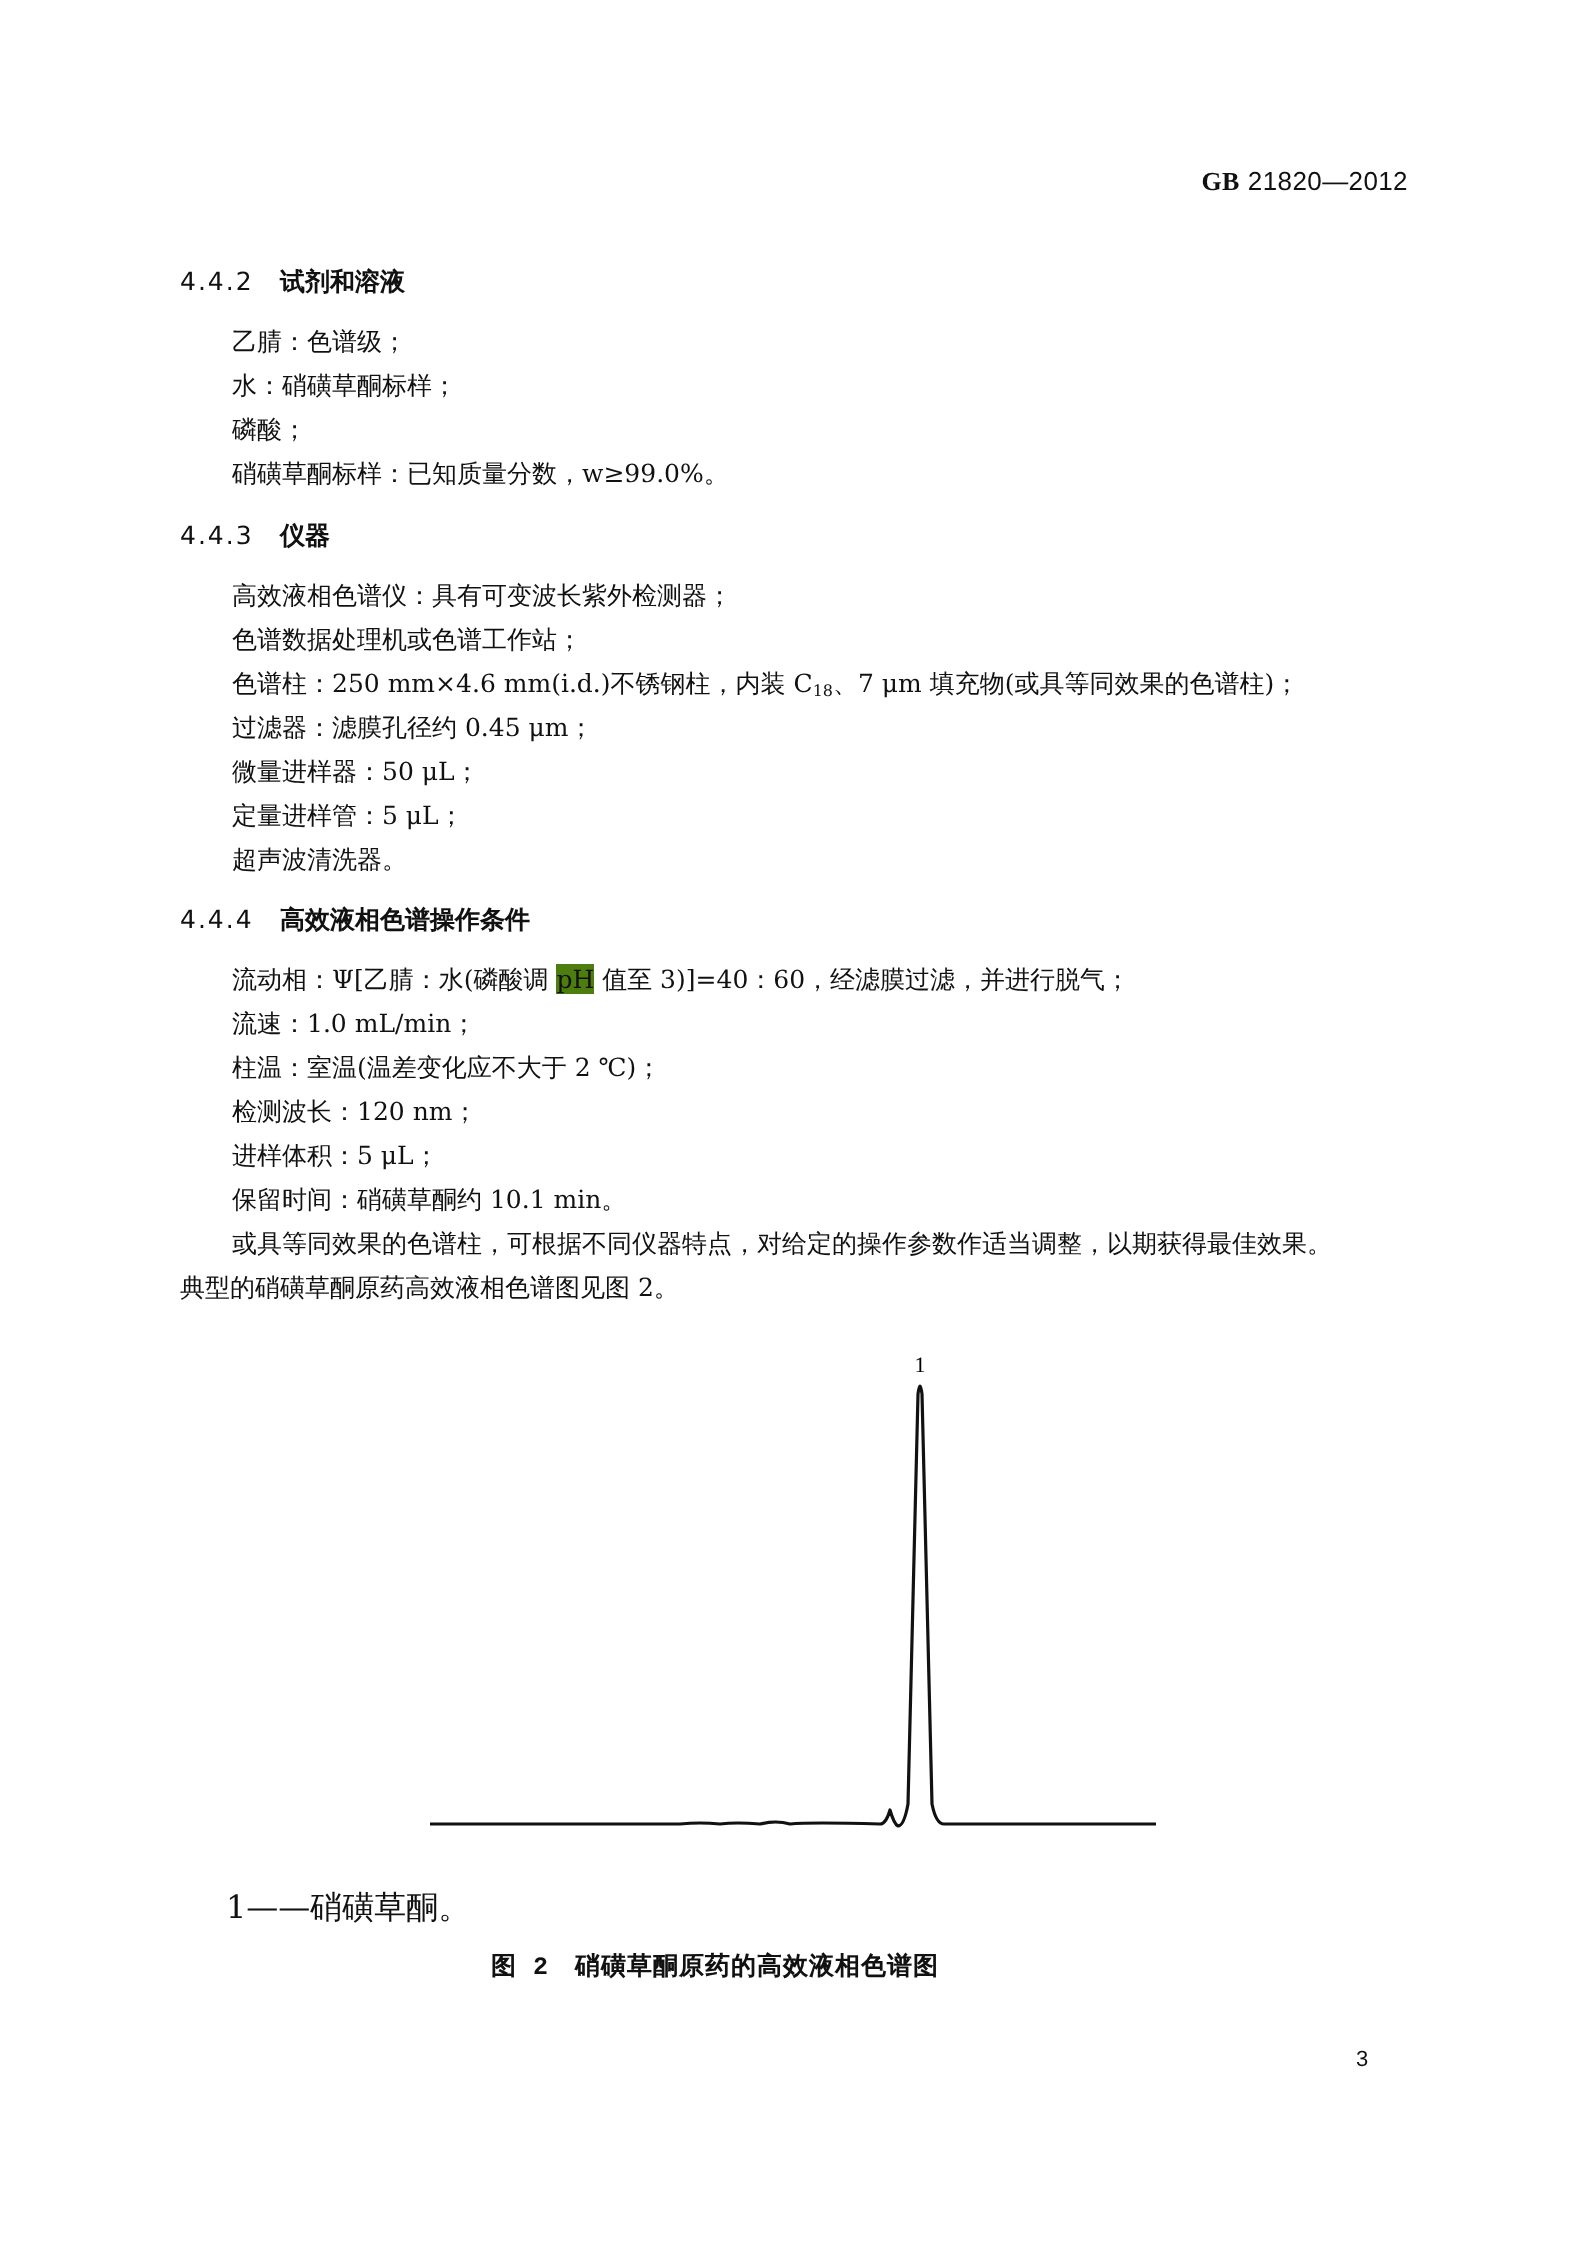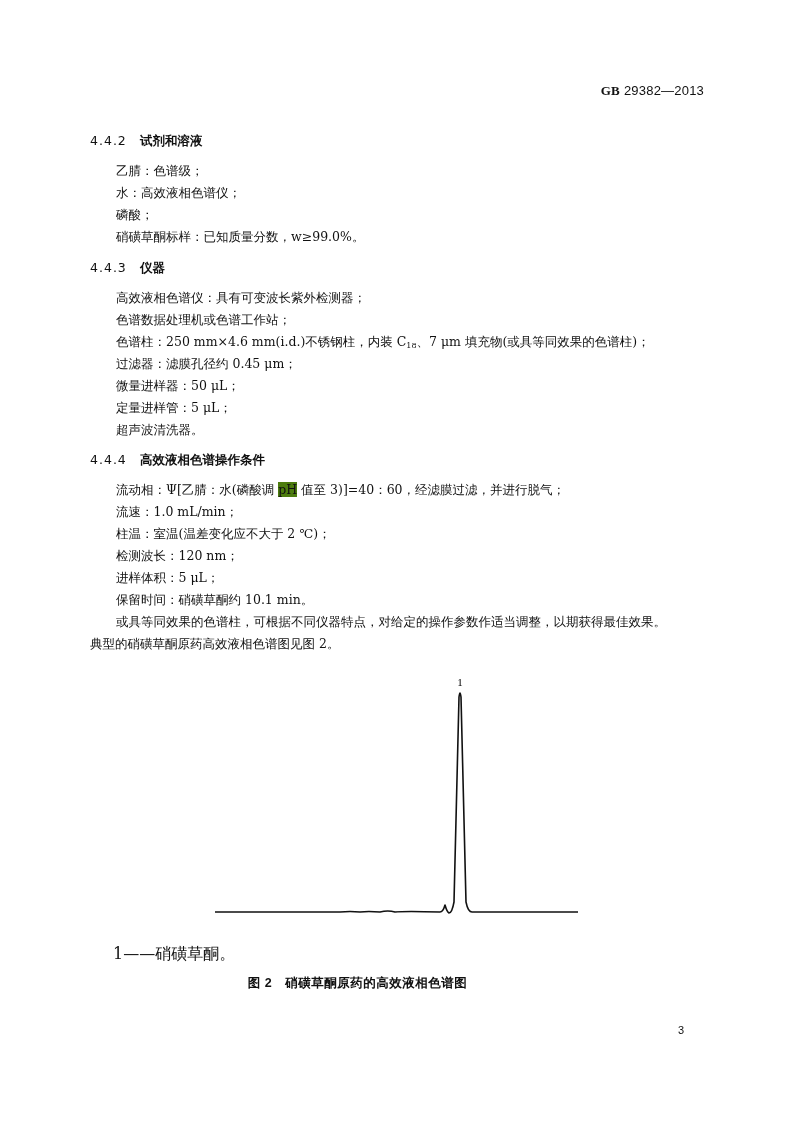--- a/index.html
+++ b/index.html
@@ -11,35 +11,35 @@
     .heading { position: absolute; left: 90px; font-size: 12.5px;
                font-family: "DejaVu Sans", sans-serif; font-weight: bold; }
     .heading .num { display: inline-block; width: 50px; letter-spacing: 1px; font-weight: normal; }
     .line { position: absolute; left: 116px; font-size: 12.5px; white-space: nowrap; }
     .line.flush { left: 90px; }
     .hl { background: #4d7c0f; }
     sub { font-size: 8px; vertical-align: -2px; }
     .chart { position: absolute; left: 210px; top: 672px; width: 380px; height: 250px; }
     .legend { position: absolute; left: 113px; top: 944px; font-size: 16px; }
     .caption { position: absolute; left: 0; width: 715px; top: 975px; text-align: center;
-               font-size: 12.5px; font-family: Liberation Sans, sans-serif; font-weight: bold; letter-spacing: 0.5px; }
+               font-size: 12.5px; font-family: Liberation Mono, monospace; font-weight: bold; letter-spacing: 0.5px; }
     .page-num { position: absolute; left: 678px; top: 1024px; font-size: 11px; font-family: "Liberation Sans", sans-serif; }
   </style>
 </head>
 <body>
 
 <div class="std-no">
-  <b>GB</b><span>29382—2013</span>
+  <b>GB</b><span>21820—2012</span>
 </div>
 
 <div class="heading" style="top:133px">
   <span class="num">4.4.2</span><span>试剂和溶液</span>
 </div>
 <div class="line" style="top:163px">乙腈：色谱级；</div>
-<div class="line" style="top:185px">水：高效液相色谱仪；</div>
+<div class="line" style="top:185px">水：硝磺草酮标样；</div>
 <div class="line" style="top:207px">磷酸；</div>
 <div class="line" style="top:229px">硝磺草酮标样：已知质量分数，w≥99.0%。</div>
 
 <div class="heading" style="top:260px">
   <span class="num">4.4.3</span><span>仪器</span>
 </div>
 <div class="line" style="top:290px">高效液相色谱仪：具有可变波长紫外检测器；</div>
 <div class="line" style="top:312px">色谱数据处理机或色谱工作站；</div>
 <div class="line" style="top:334px">
   <span>色谱柱：250 mm×4.6 mm(i.d.)不锈钢柱，内装 C</span><sub>18</sub><span>、7 μm 填充物(或具等同效果的色谱柱)；</span>

